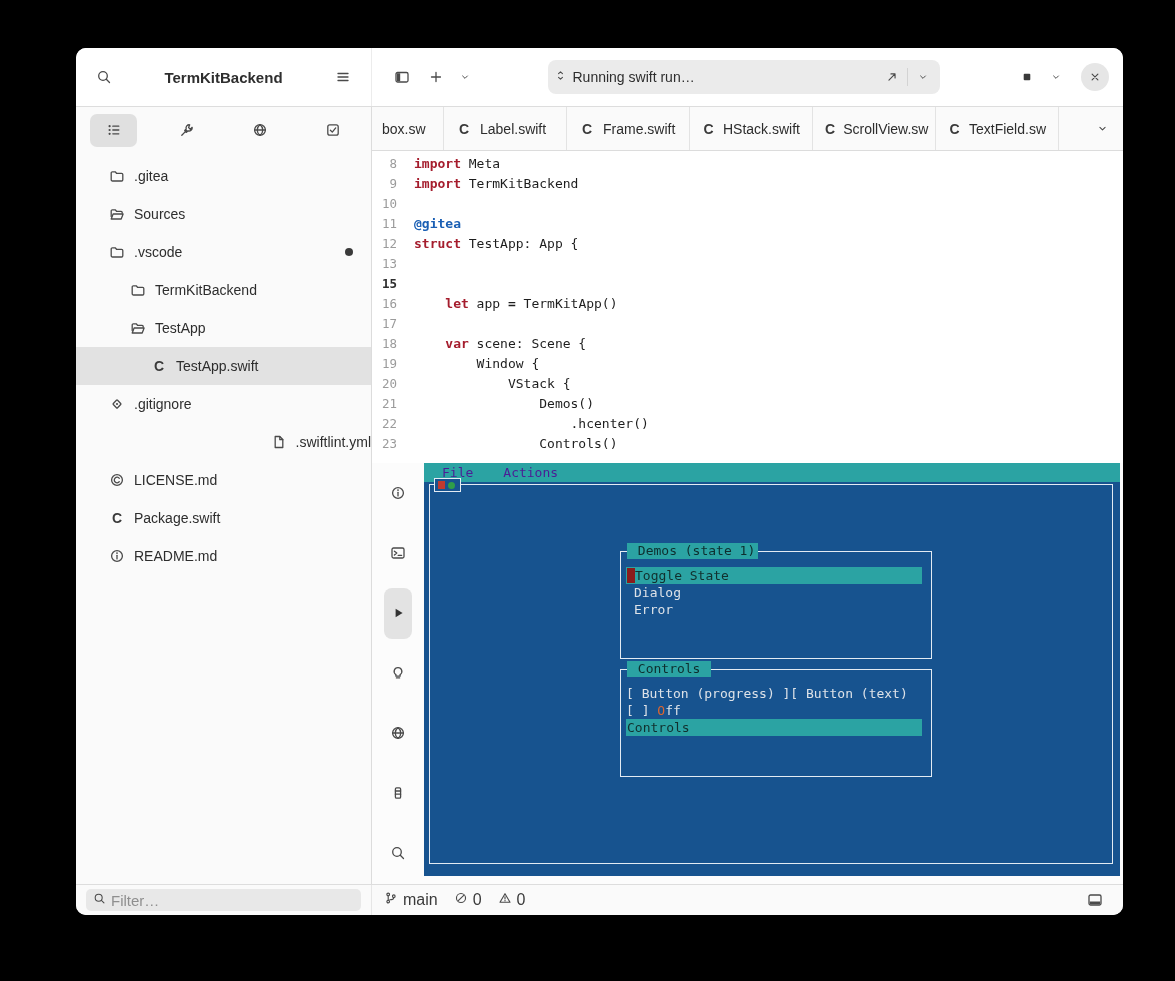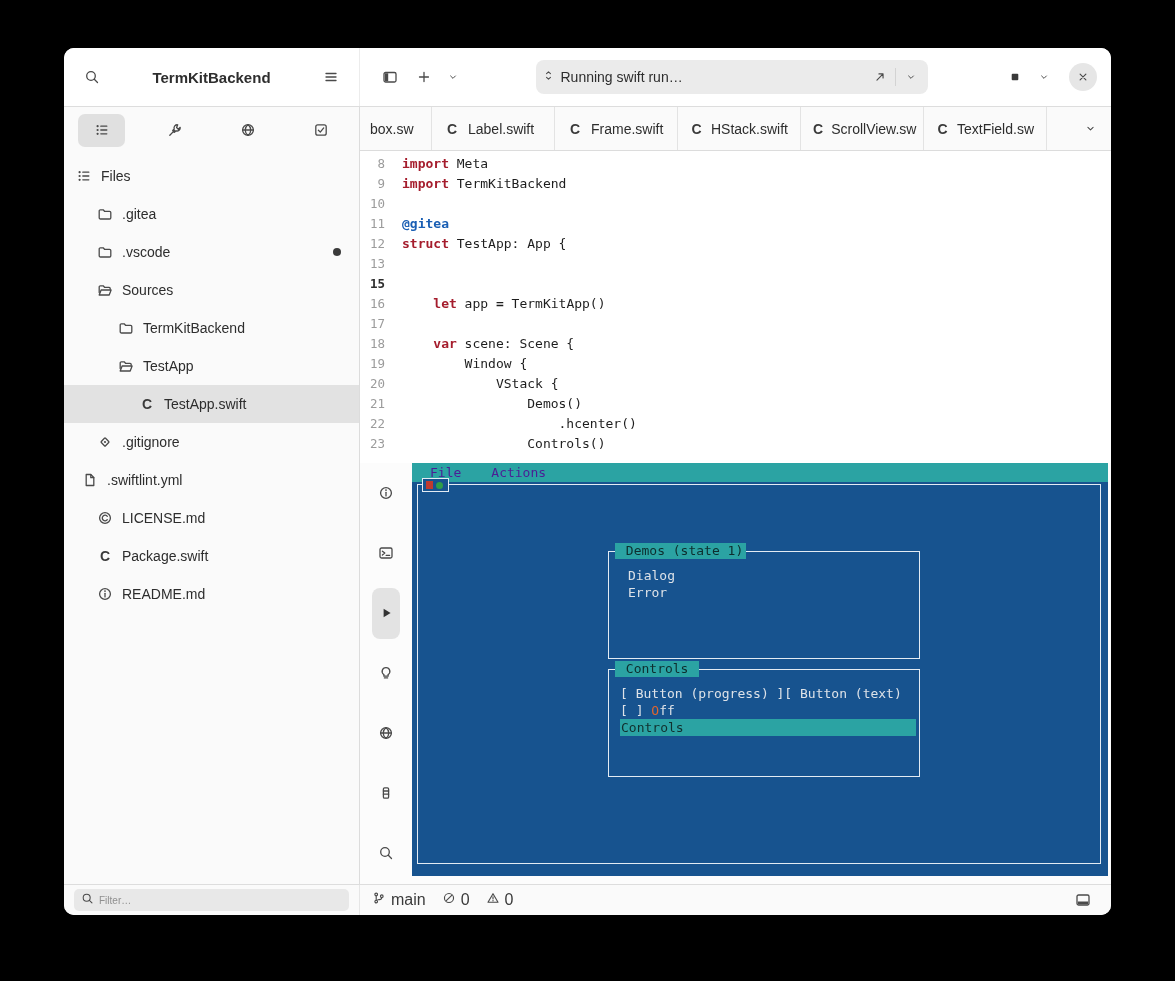--- a/index.html
+++ b/index.html
@@ -1,19 +1,19 @@
 <!DOCTYPE html>
 <html style="--teal: #2ba3a3; --termblue: #17538f; --kw: #a51d2d; --attr: #1a5fb4; --cursor: #8a1c1c; --caccent: #e0662e;"><head>
 <meta charset="utf-8">
 <style>
   * { box-sizing: border-box; margin: 0; padding: 0; }
   html,body { width:1175px; height:981px; background:#000; font-family:"Liberation Sans",sans-serif; }
   .ic { display:inline-flex; align-items:center; justify-content:center; }
 
-  .window { position:absolute; left:64px; top:48px; width:1047px; height:867px;
+  .window { position:absolute; left:76px; top:48px; width:1047px; height:867px;
     background:#fafafa; border-radius:10px; overflow:hidden; display:flex; flex-direction:column;
     box-shadow:0 12px 42px rgba(0,0,0,.65); }
 
   
   .headerbar { height:59px; flex:none; background:#ffffff; border-bottom:1px solid #dddddd; display:flex; }
   .hb-left { width:296px; flex:none; display:flex; align-items:center; padding:0 12px; border-right:1px solid #ececec; }
   .hb-title { flex:1; text-align:center; font-weight:700; font-size:15px; color:#2e2e2e; }
   .icon-btn { width:32px; height:32px; border-radius:6px; display:flex; align-items:center; justify-content:center; flex:none; }
   .icon-btn.small { width:22px; }
   .hb-main { flex:1; display:flex; align-items:center; padding:0 14px; }
@@ -69,38 +69,38 @@
   .terminal { flex:1; margin:0 3px 8px 0; background:var(--termblue,#17538f); position:relative;
     font-family:"DejaVu Sans Mono",monospace; font-size:13px; overflow:hidden; }
   .tmenu { height:19px; background:var(--teal,#2ba3a3); display:flex; align-items:center; gap:30px;
     padding-left:18px; color:#4c1d95; }
   .tframe { position:absolute; left:5px; top:21px; right:7px; bottom:12px; border:1px solid #e3ebf3; }
   .ctrlbox { position:absolute; left:10px; top:15px; width:27px; height:14px; border:1px solid #e3ebf3;
     background:var(--termblue,#17538f); display:flex; align-items:center; gap:3px; padding-left:3px; z-index:2; }
   .dot-red { width:7px; height:8px; background:#bf3a30; flex:none; }
   .dot-green { width:7px; height:7px; border-radius:50%; background:#2f9e49; flex:none; }
 
-  .tui-frame { position:absolute; left:196px; width:312px; border:1px solid #e3ebf3;padding-left:6px; }
+  .tui-frame { position:absolute; left:196px; width:312px; border:1px solid #e3ebf3; }
   .tui-frame.demos { top:88px; height:108px; }
   .tui-frame.controls { top:206px; height:108px; }
   .ftitle { position:absolute; top:-9px; left:6px; background:var(--teal,#2ba3a3); color:#0e2e2e;
     padding:0 3px; font-size:13px; line-height:16px; white-space:pre; }
   .frows { padding-top:15px; }
   .frow { height:17px; line-height:17px; color:#dde2e8; padding-left:13px; white-space:pre; }
   .frow.plain5 { padding-left:5px; }
   .frow.sel { margin-left:5px; padding-left:1px; width:296px; background:var(--teal,#2ba3a3);
     color:#11302e; display:flex; align-items:center; }
   .cursorblk { width:8px; height:15px; background:var(--cursor,#8a1c1c); flex:none; display:inline-block; }
   .acc { color:var(--caccent,#e0662e); }
 
   
   .statusbar { height:31px; flex:none; background:#fafafa; border-top:1px solid #dddddd; display:flex; align-items:stretch; }
   .sb-left { width:296px; flex:none; border-right:1px solid #e6e6e6; display:flex; align-items:center; padding:0 10px; }
   .filter { flex:1; height:22px; background:#e8e8e8; border-radius:5px; display:flex; align-items:center; gap:5px; padding:0 7px; }
-  .filter input { flex:1; border:0; background:transparent; outline:0; font-size:10px; color:#333; font-family:"Liberation Sans",sans-serif; }
+  .filter input { flex:1; border:0; background:transparent; outline:0; font-size:15px; color:#333; font-family:"Liberation Sans",sans-serif; }
   .filter input::placeholder { color:#8f8f8f; }
   .sb-main { flex:1; display:flex; align-items:center; padding:0 12px; gap:16px; }
   .sb-item { display:flex; align-items:center; gap:5px; font-size:16px; color:#3a3a3a; }
   .sb-right { margin-left:auto; }
 </style>
 </head>
 <body>
 
 <div class="window">
 
@@ -230,90 +230,77 @@
           <div class="side-tab">
             <span class="ic">
               <svg width="16" height="16" viewBox="0 0 16 16" fill="none" stroke="#4a4a4a" stroke-width="1.3" stroke-linecap="round" stroke-linejoin="round">
                 <rect x="2.8" y="2.8" width="10.4" height="10.4" rx="2"></rect>
                 <path d="M5.4 8.2l1.9 1.9 3.4-4.2"></path>
               </svg>
             </span>
           </div>
         </div>
       <div class="tree" id="tree">
-          <div class="trow" style="padding-left: 12px;">
-            <span class="ic">
-              <svg width="16" height="16" viewBox="0 0 16 16" fill="none" stroke="#4a4a4a" stroke-width="1.3" stroke-linecap="round" stroke-linejoin="round">
-                <circle cx="3.6" cy="4.2" r="1.1" fill="#4a4a4a" stroke="none"></circle>
-                <path d="M6.8 4.2h6"></path>
-                <circle cx="3.6" cy="8" r="1.1" fill="#4a4a4a" stroke="none"></circle>
-                <path d="M6.8 8h6"></path>
-                <circle cx="3.6" cy="11.8" r="1.1" fill="#4a4a4a" stroke="none"></circle>
-                <path d="M6.8 11.8h6"></path>
-              </svg>
-            </span>
-            <span class="label">Files</span>
-          </div>
           <div class="trow" style="padding-left: 33px;">
             <span class="ic">
               <svg width="16" height="16" viewBox="0 0 16 16" fill="none" stroke="#4a4a4a" stroke-width="1.3" stroke-linecap="round" stroke-linejoin="round">
                 <path d="M2.2 5c0-.7.5-1.2 1.2-1.2h2.8L7.5 5.3h5.1c.7 0 1.2.5 1.2 1.2v5.3c0 .7-.5 1.2-1.2 1.2H3.4c-.7 0-1.2-.5-1.2-1.2z"></path>
               </svg>
             </span>
             <span class="label">.gitea</span>
+          </div>
+          <div class="trow" style="padding-left: 33px;">
+            <span class="ic">
+              <svg width="16" height="16" viewBox="0 0 16 16" fill="none" stroke="#4a4a4a" stroke-width="1.3" stroke-linecap="round" stroke-linejoin="round">
+                <path d="M2.2 10.5V5c0-.7.5-1.2 1.2-1.2h2.8L7.5 5.3h4.6c.6 0 1.1.5 1.1 1.1v.8"></path>
+                <path d="M2.2 13l1.9-5h10l-1.9 5z"></path>
+              </svg>
+            </span>
+            <span class="label">Sources</span>
           </div>
           <div class="trow" style="padding-left: 33px;">
             <span class="ic">
               <svg width="16" height="16" viewBox="0 0 16 16" fill="none" stroke="#4a4a4a" stroke-width="1.3" stroke-linecap="round" stroke-linejoin="round">
                 <path d="M2.2 5c0-.7.5-1.2 1.2-1.2h2.8L7.5 5.3h5.1c.7 0 1.2.5 1.2 1.2v5.3c0 .7-.5 1.2-1.2 1.2H3.4c-.7 0-1.2-.5-1.2-1.2z"></path>
               </svg>
             </span>
             <span class="label">.vscode</span>
             <span class="tdot"></span>
           </div>
-          <div class="trow" style="padding-left: 33px;">
+          <div class="trow" style="padding-left: 54px;">
+            <span class="ic">
+              <svg width="16" height="16" viewBox="0 0 16 16" fill="none" stroke="#4a4a4a" stroke-width="1.3" stroke-linecap="round" stroke-linejoin="round">
+                <path d="M2.2 5c0-.7.5-1.2 1.2-1.2h2.8L7.5 5.3h5.1c.7 0 1.2.5 1.2 1.2v5.3c0 .7-.5 1.2-1.2 1.2H3.4c-.7 0-1.2-.5-1.2-1.2z"></path>
+              </svg>
+            </span>
+            <span class="label">TermKitBackend</span>
+          </div>
+          <div class="trow" style="padding-left: 54px;">
             <span class="ic">
               <svg width="16" height="16" viewBox="0 0 16 16" fill="none" stroke="#4a4a4a" stroke-width="1.3" stroke-linecap="round" stroke-linejoin="round">
                 <path d="M2.2 10.5V5c0-.7.5-1.2 1.2-1.2h2.8L7.5 5.3h4.6c.6 0 1.1.5 1.1 1.1v.8"></path>
                 <path d="M2.2 13l1.9-5h10l-1.9 5z"></path>
               </svg>
             </span>
-            <span class="label">Sources</span>
-          </div>
-          <div class="trow" style="padding-left: 54px;">
-            <span class="ic">
-              <svg width="16" height="16" viewBox="0 0 16 16" fill="none" stroke="#4a4a4a" stroke-width="1.3" stroke-linecap="round" stroke-linejoin="round">
-                <path d="M2.2 5c0-.7.5-1.2 1.2-1.2h2.8L7.5 5.3h5.1c.7 0 1.2.5 1.2 1.2v5.3c0 .7-.5 1.2-1.2 1.2H3.4c-.7 0-1.2-.5-1.2-1.2z"></path>
-              </svg>
-            </span>
-            <span class="label">TermKitBackend</span>
-          </div>
-          <div class="trow" style="padding-left: 54px;">
-            <span class="ic">
-              <svg width="16" height="16" viewBox="0 0 16 16" fill="none" stroke="#4a4a4a" stroke-width="1.3" stroke-linecap="round" stroke-linejoin="round">
-                <path d="M2.2 10.5V5c0-.7.5-1.2 1.2-1.2h2.8L7.5 5.3h4.6c.6 0 1.1.5 1.1 1.1v.8"></path>
-                <path d="M2.2 13l1.9-5h10l-1.9 5z"></path>
-              </svg>
-            </span>
             <span class="label">TestApp</span>
           </div>
           <div class="trow selected" style="padding-left: 75px;">
             <span class="cglyph">C</span>
             <span class="label">TestApp.swift</span>
           </div>
           <div class="trow" style="padding-left: 33px;">
             <span class="ic">
               <svg width="16" height="16" viewBox="0 0 16 16" fill="none" stroke="#4a4a4a" stroke-width="1.3" stroke-linecap="round" stroke-linejoin="round">
                 <rect x="5" y="5" width="6" height="6" rx=".8" transform="rotate(45 8 8)"></rect>
                 <circle cx="8" cy="8" r="1.1" fill="#4a4a4a" stroke="none"></circle>
               </svg>
             </span>
             <span class="label">.gitignore</span>
           </div>
-          <div class="trow" style="padding-left: 18px;">
+          <div class="trow" style="padding-left: 18px; justify-content: flex-end;">
             <span class="ic">
               <svg width="16" height="16" viewBox="0 0 16 16" fill="none" stroke="#4a4a4a" stroke-width="1.3" stroke-linecap="round" stroke-linejoin="round">
                 <path d="M4.2 2.5h4.6l3 3v8H4.2z"></path>
                 <path d="M8.8 2.7v3h3"></path>
               </svg>
             </span>
             <span class="label">.swiftlint.yml</span>
           </div>
           <div class="trow" style="padding-left: 33px;">
             <span class="ic">
@@ -518,20 +505,21 @@
             </div>
           <div class="tframe"></div>
           <div class="ctrlbox">
             <span class="dot-red"></span>
             <span class="dot-green"></span>
           </div>
 
           <div class="tui-frame demos">
             <div class="ftitle"> Demos (state 1)</div>
             <div class="frows" id="demosRows">
+                <div class="frow sel"><span class="cursorblk"></span><span>Toggle State</span></div>
                 <div class="frow">Dialog</div>
                 <div class="frow">Error</div>
               </div>
           </div>
 
           <div class="tui-frame controls">
             <div class="ftitle"> Controls </div>
             <div class="frows" id="controlsRows">
                 <div class="frow plain5">[ Button (progress) ][ Button (text)</div>
                 <div class="frow plain5"><span>[ ] </span><span class="acc">O</span><span>ff</span></div>

